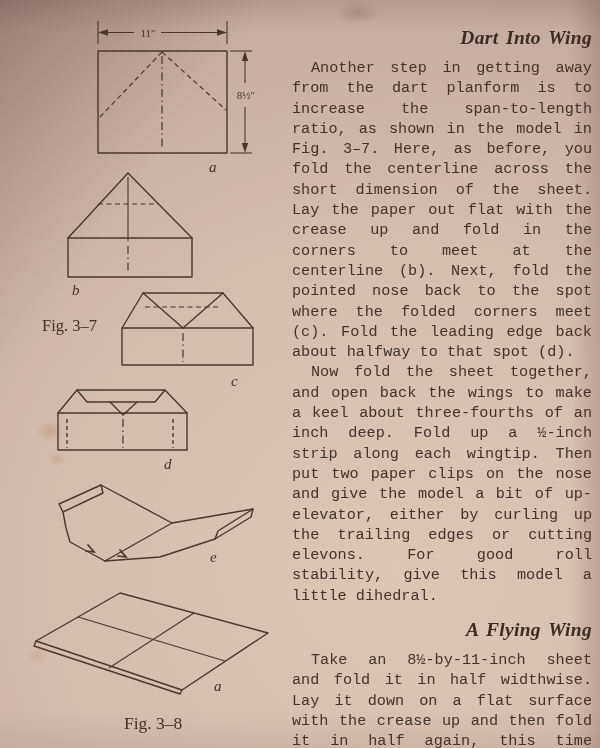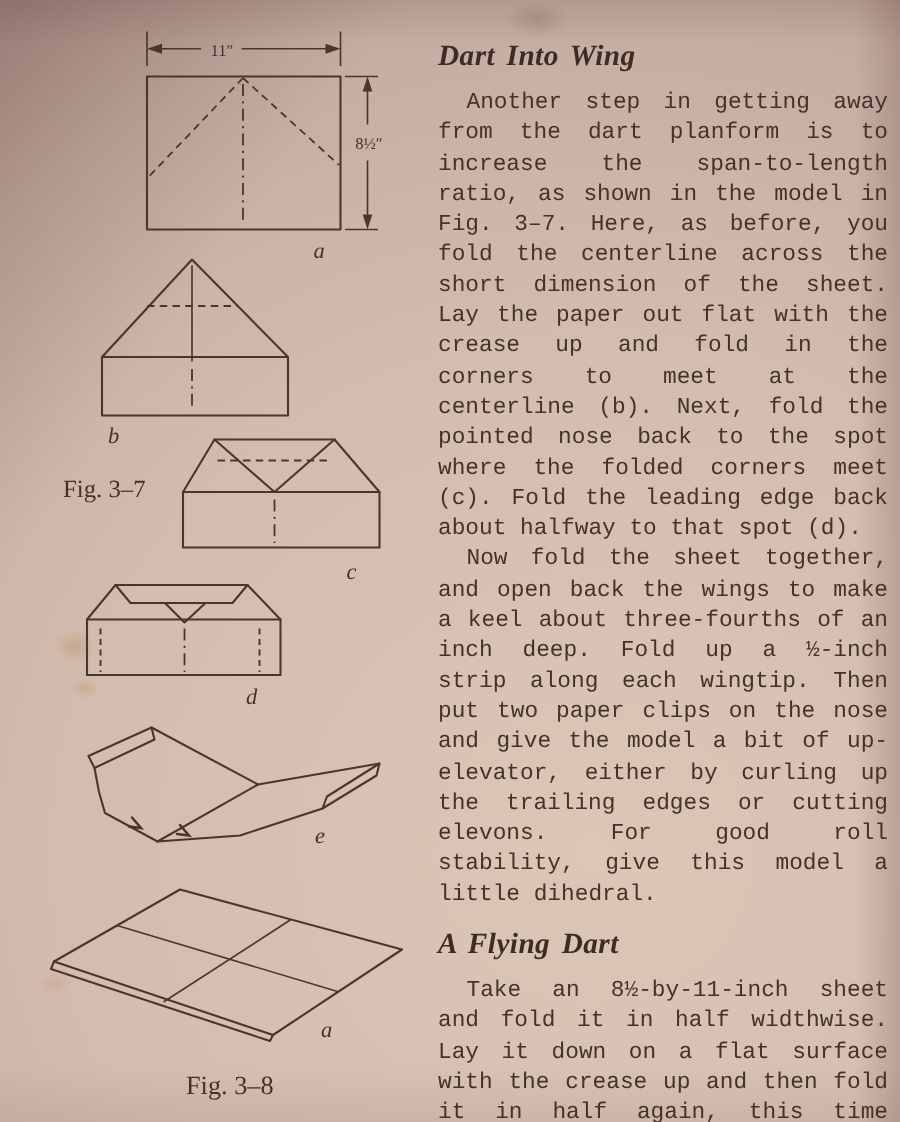--- a/index.html
+++ b/index.html
@@ -32,21 +32,21 @@
   .clipmark{fill:none;stroke:#4a372c;stroke-width:1.7;stroke-linecap:round;}
   text.dim{font-family:"Liberation Serif",serif;font-size:11px;fill:#42322b;text-anchor:middle;}
   text.lbl{font-family:"Liberation Serif",serif;font-style:italic;font-size:15px;fill:#42322b;}
   text.cap{font-family:"Liberation Serif",serif;font-size:16.5px;fill:#42322b;}
 
   .right-col{
     position:absolute;left:292px;top:27px;width:300px;
     color:#43332a;font-size:15.2px;line-height:20.3px;text-align:justify;
   }
   .right-col h2{
-    font-size:19.5px;font-style:italic;font-weight:bold;text-align:left;
+    font-size:19.5px;font-style:italic;font-weight:bold;text-align:right;
     margin:0 0 9px 0;line-height:22px;letter-spacing:.3px;word-spacing:2.5px;color:#3b2c24;
   }
   .right-col h2.second{margin-top:13px;}
   .right-col p{margin:0;text-indent:19px;font-family:Liberation Mono, monospace;}
   .page-number{margin-top:26px;text-indent:0;font-size:15px;text-align:left;}
 </style>
 </head>
 <body>
 
 <div class="vignette"></div>
@@ -131,15 +131,15 @@
     <text class="lbl" x="214" y="691">a</text>
   </g>
 
   <text class="cap" x="124" y="729" style="font-size:17.5px">Fig. 3–8</text>
 </svg>
 
 <div class="right-col">
   <h2>Dart Into Wing</h2>
   <p>Another step in getting away from the dart planform is to increase the span-to-length ratio, as shown in the model in Fig. 3–7. Here, as before, you fold the centerline across the short dimension of the sheet. Lay the paper out flat with the crease up and fold in the corners to meet at the centerline (b). Next, fold the pointed nose back to the spot where the folded corners meet (c). Fold the leading edge back about halfway to that spot (d).</p>
   <p>Now fold the sheet together, and open back the wings to make a keel about three-fourths of an inch deep. Fold up a ½-inch strip along each wingtip. Then put two paper clips on the nose and give the model a bit of up-elevator, either by curling up the trailing edges or cutting elevons. For good roll stability, give this model a little dihedral.</p>
-  <h2 class="second">A Flying Dart</h2>
+  <h2 class="second">A Flying Wing</h2>
   <p>Take an 8½-by-11-inch sheet and fold it in half widthwise. Lay it down on a flat surface with the crease up and then fold it in half again, this time lengthwise (see Fig. 3–8a).</p>
 </div>
 
 </body></html>

